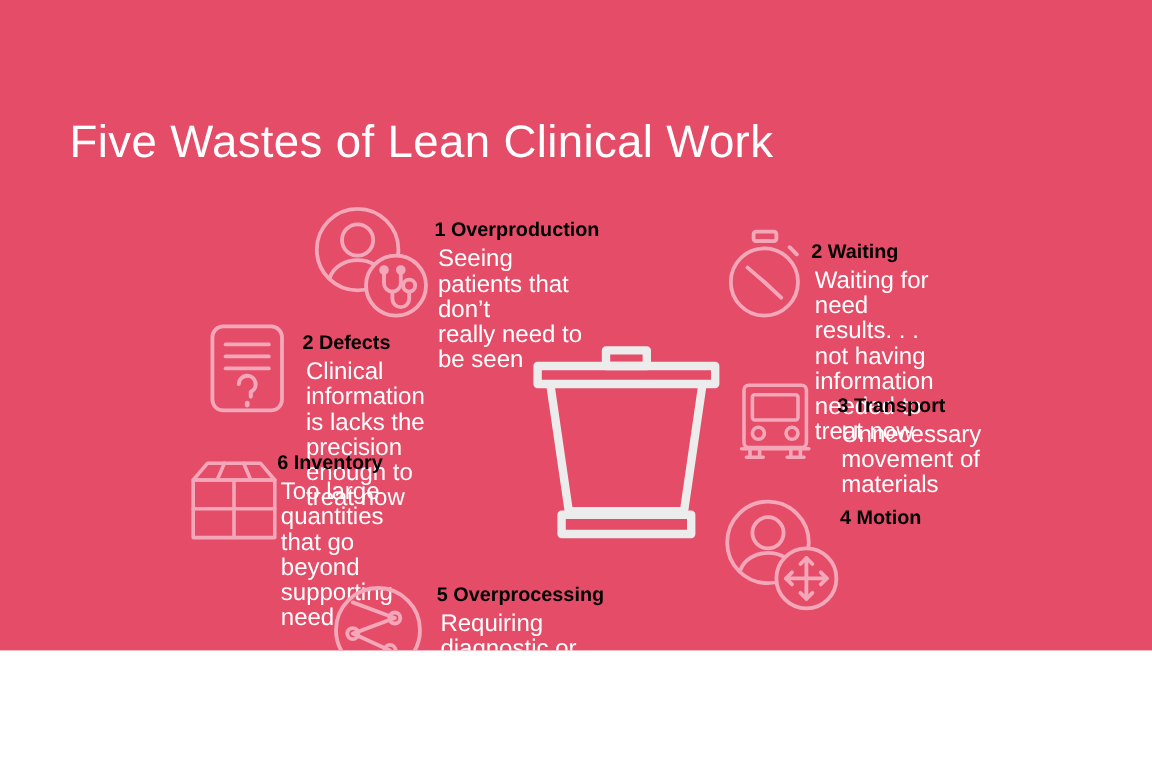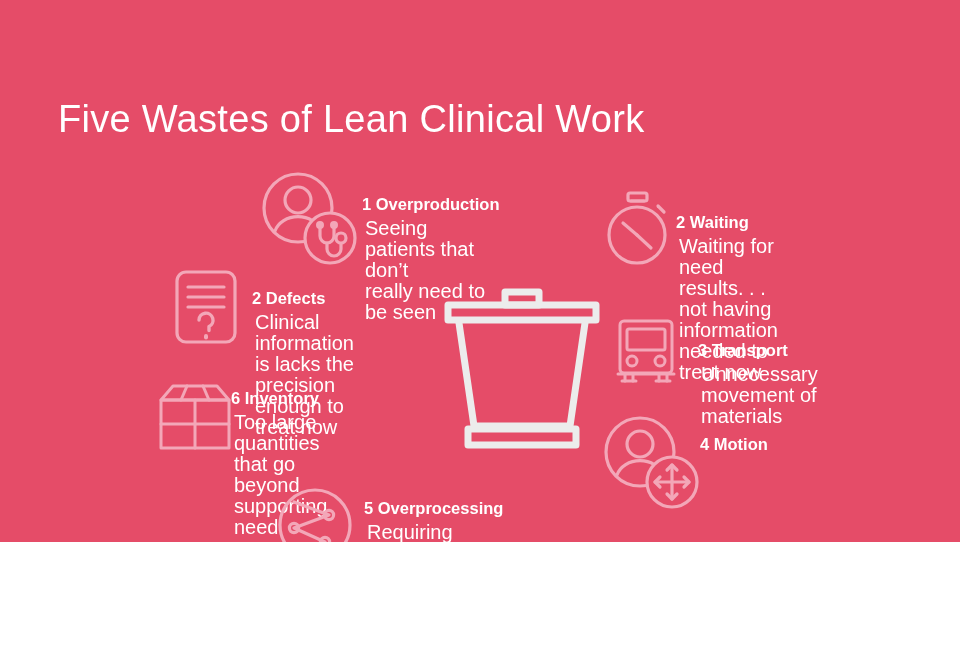--- a/index.html
+++ b/index.html
@@ -39,24 +39,24 @@
     position: absolute;
     left: 0;
     top: 0;
   }
   .waste-text {
     position: absolute;
   }
   .waste-heading {
     font-size: 16.5px;
     font-weight: bold;
-    color: #ffffff;
+    color: #000000;
     line-height: 21px;
     white-space: nowrap;
-    margin: 16px 0 1px 0;
+    margin: 4px 0 1px 0;
   }
   .waste-body {
     font-size: 20px;
     font-weight: 400;
     color: #ffffff;
     line-height: 21px;
     margin: 3px;
     white-space: pre-line;
   }
   

